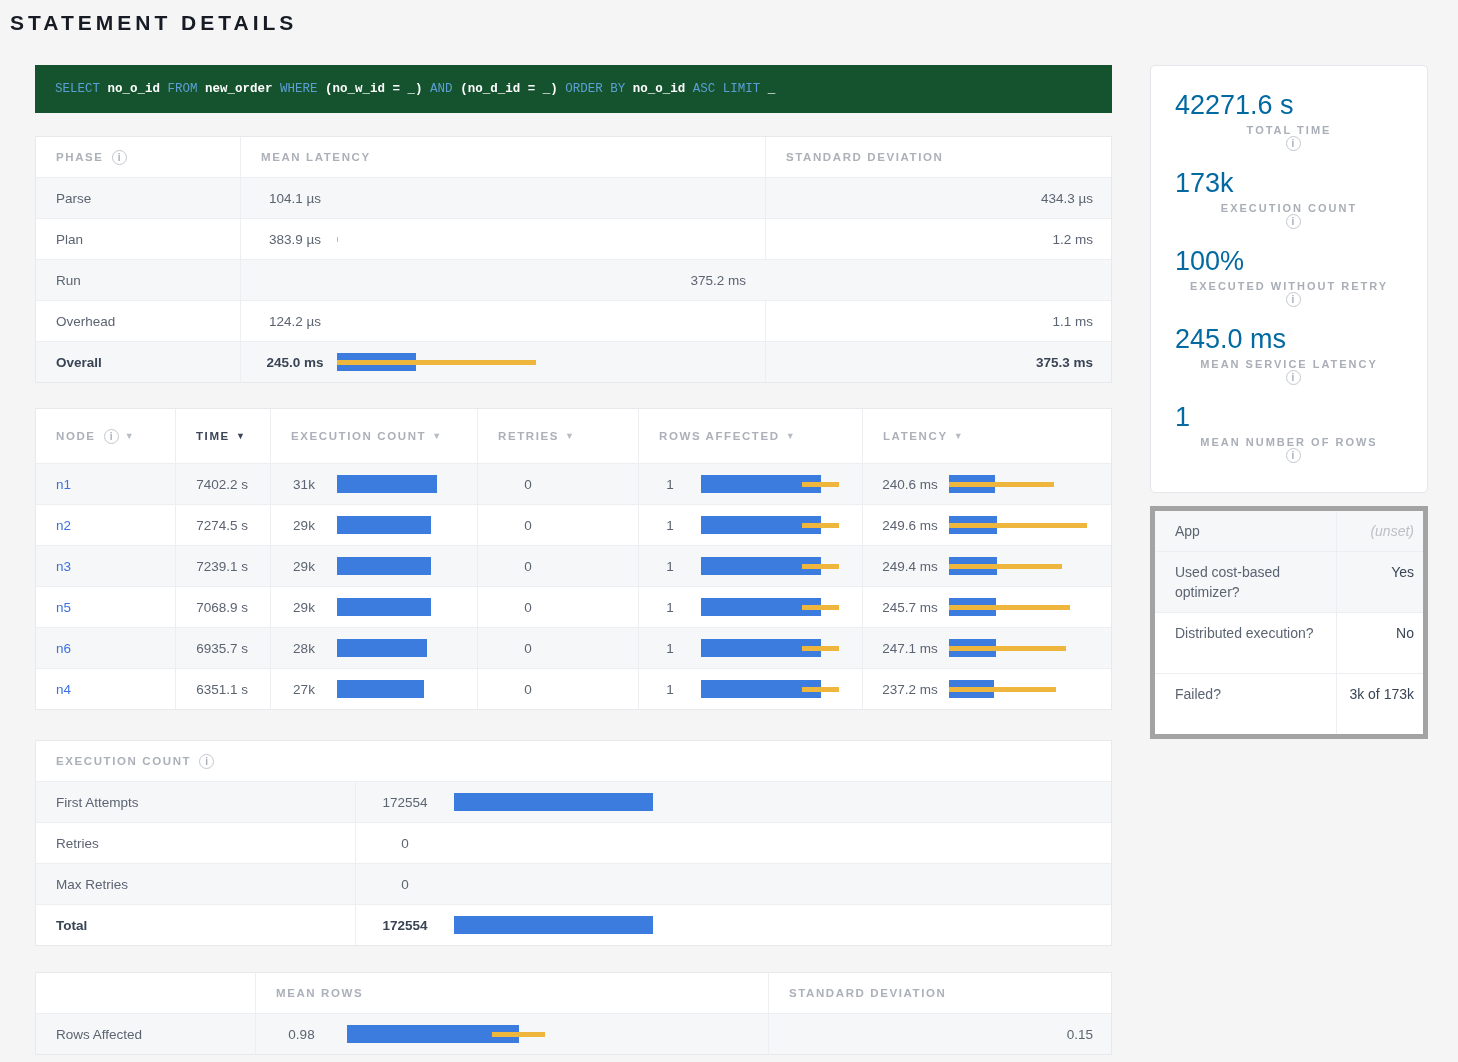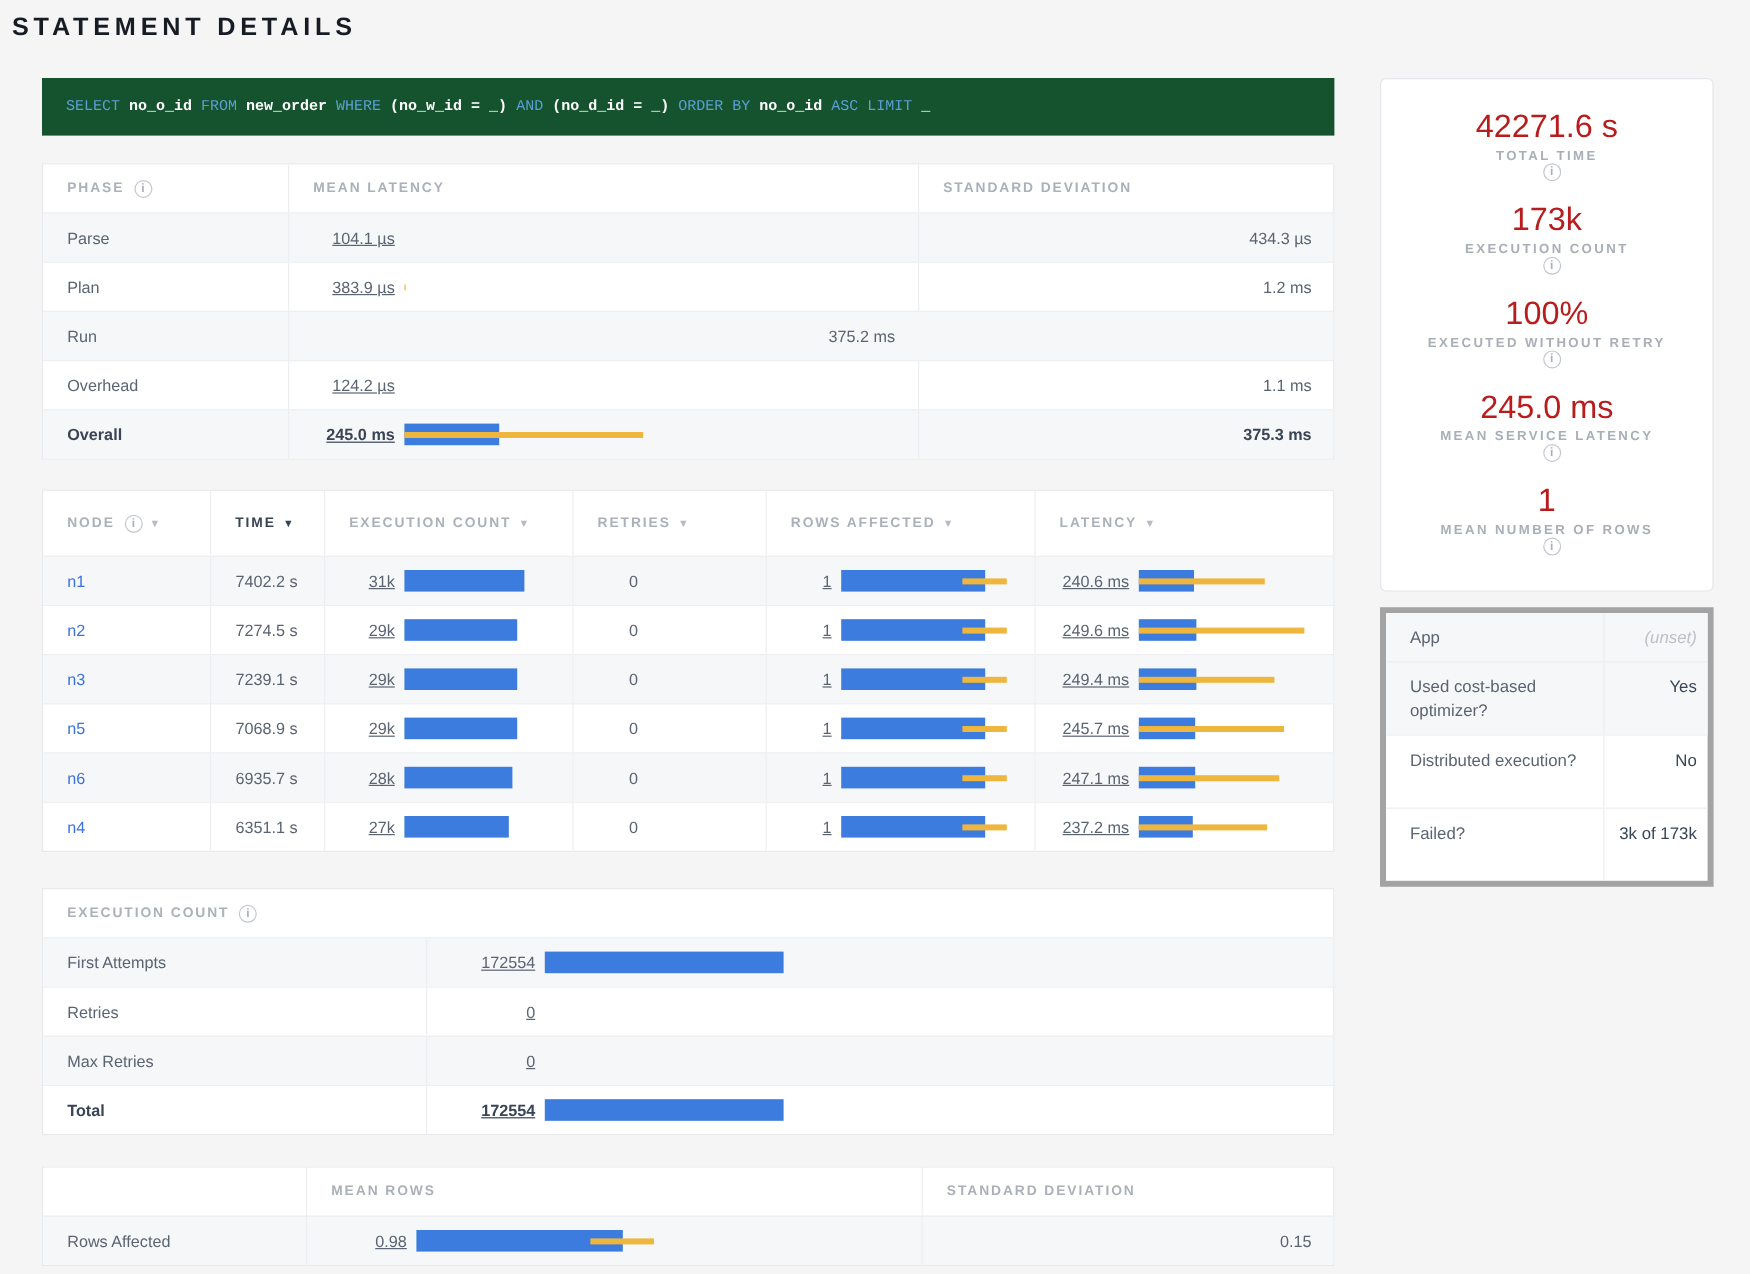--- a/index.html
+++ b/index.html
@@ -33,21 +33,21 @@
   .cell { display: flex; align-items: center; font-size: 13.5px; min-width: 0; }
   .bR { border-right: 1px solid #eceef1; }
   .h-label { font-size: 11.5px; font-weight: 700; letter-spacing: 1.6px; color: #abb0b9; }
   .hdr .cell { height: 40px; }
   .hdr54 .cell { height: 54px; align-items: center; }
   .r40 .cell { height: 40px; }
   .sort { margin-left: 6px; font-size: 9px; color: #b7bcc4; }
   .sort.dark { color: #394455; }
   .dark-h { color: #394455; }
   .bold-row .cell, .bold { color: #394455; font-weight: 700; }
-  .num { text-align: right; margin-right: 8px; flex: none; color: inherit; text-decoration: underline; }
+  .num { text-align: center; margin-right: 8px; flex: none; color: inherit; }
 
   .info { display: inline-flex; align-items: center; justify-content: center;
           width: 15px; height: 15px; border: 1px solid #c3c7ce; border-radius: 50%;
           font-size: 10px; font-weight: 600; letter-spacing: 0; color: #a9aeb7;
           margin-left: 8px; flex: none; background: transparent; }
 
   
   .bar { position: relative; height: 18px; flex: none; width: 210px; }
   .bar-blue { position: absolute; left: 0; top: 0; height: 18px; background: #3b7cde; }
   .bar-yellow { position: absolute; top: 7px; height: 5px; background: #efb63e; }
@@ -74,21 +74,21 @@
   .g-exec1 { grid-template-columns: 1077px; }
   .mb26 { margin-bottom: 26px; }
 
   
   .g-rows { grid-template-columns: 220px 513px 344px; }
 
   
   .card { background: #ffffff; border: 1px solid #e3e6ea; border-radius: 5px; }
   .stats { padding: 24px 24px 12px 24px; }
   .stat { margin-bottom: 17px; }
-  .stat-value { font-size: 27px; line-height: 31px; color: #b91c1c; text-align: center; }
+  .stat-value { font-size: 27px; line-height: 31px; color: #0369a1; }
   .stat-label { display: flex; align-items: center; margin-top: 3px;
                 font-size: 11px; font-weight: 600; letter-spacing: 2px; color: #a9aeb7; flex-direction: column; }
 
   
   .details { margin-top: 13px; background: #ffffff; border: 5px solid #a3a3a3; }
   .d-row { display: grid; grid-template-columns: 181px 94px; }
   .d-row + .d-row { border-top: 1px solid #eceef1; }
   .d-label { font-size: 14px; line-height: 20px; color: #5b6472;
              padding: 10px 10px 10px 20px; }
   .d-value { font-size: 14px; line-height: 20px; color: #394455; text-align: right;

